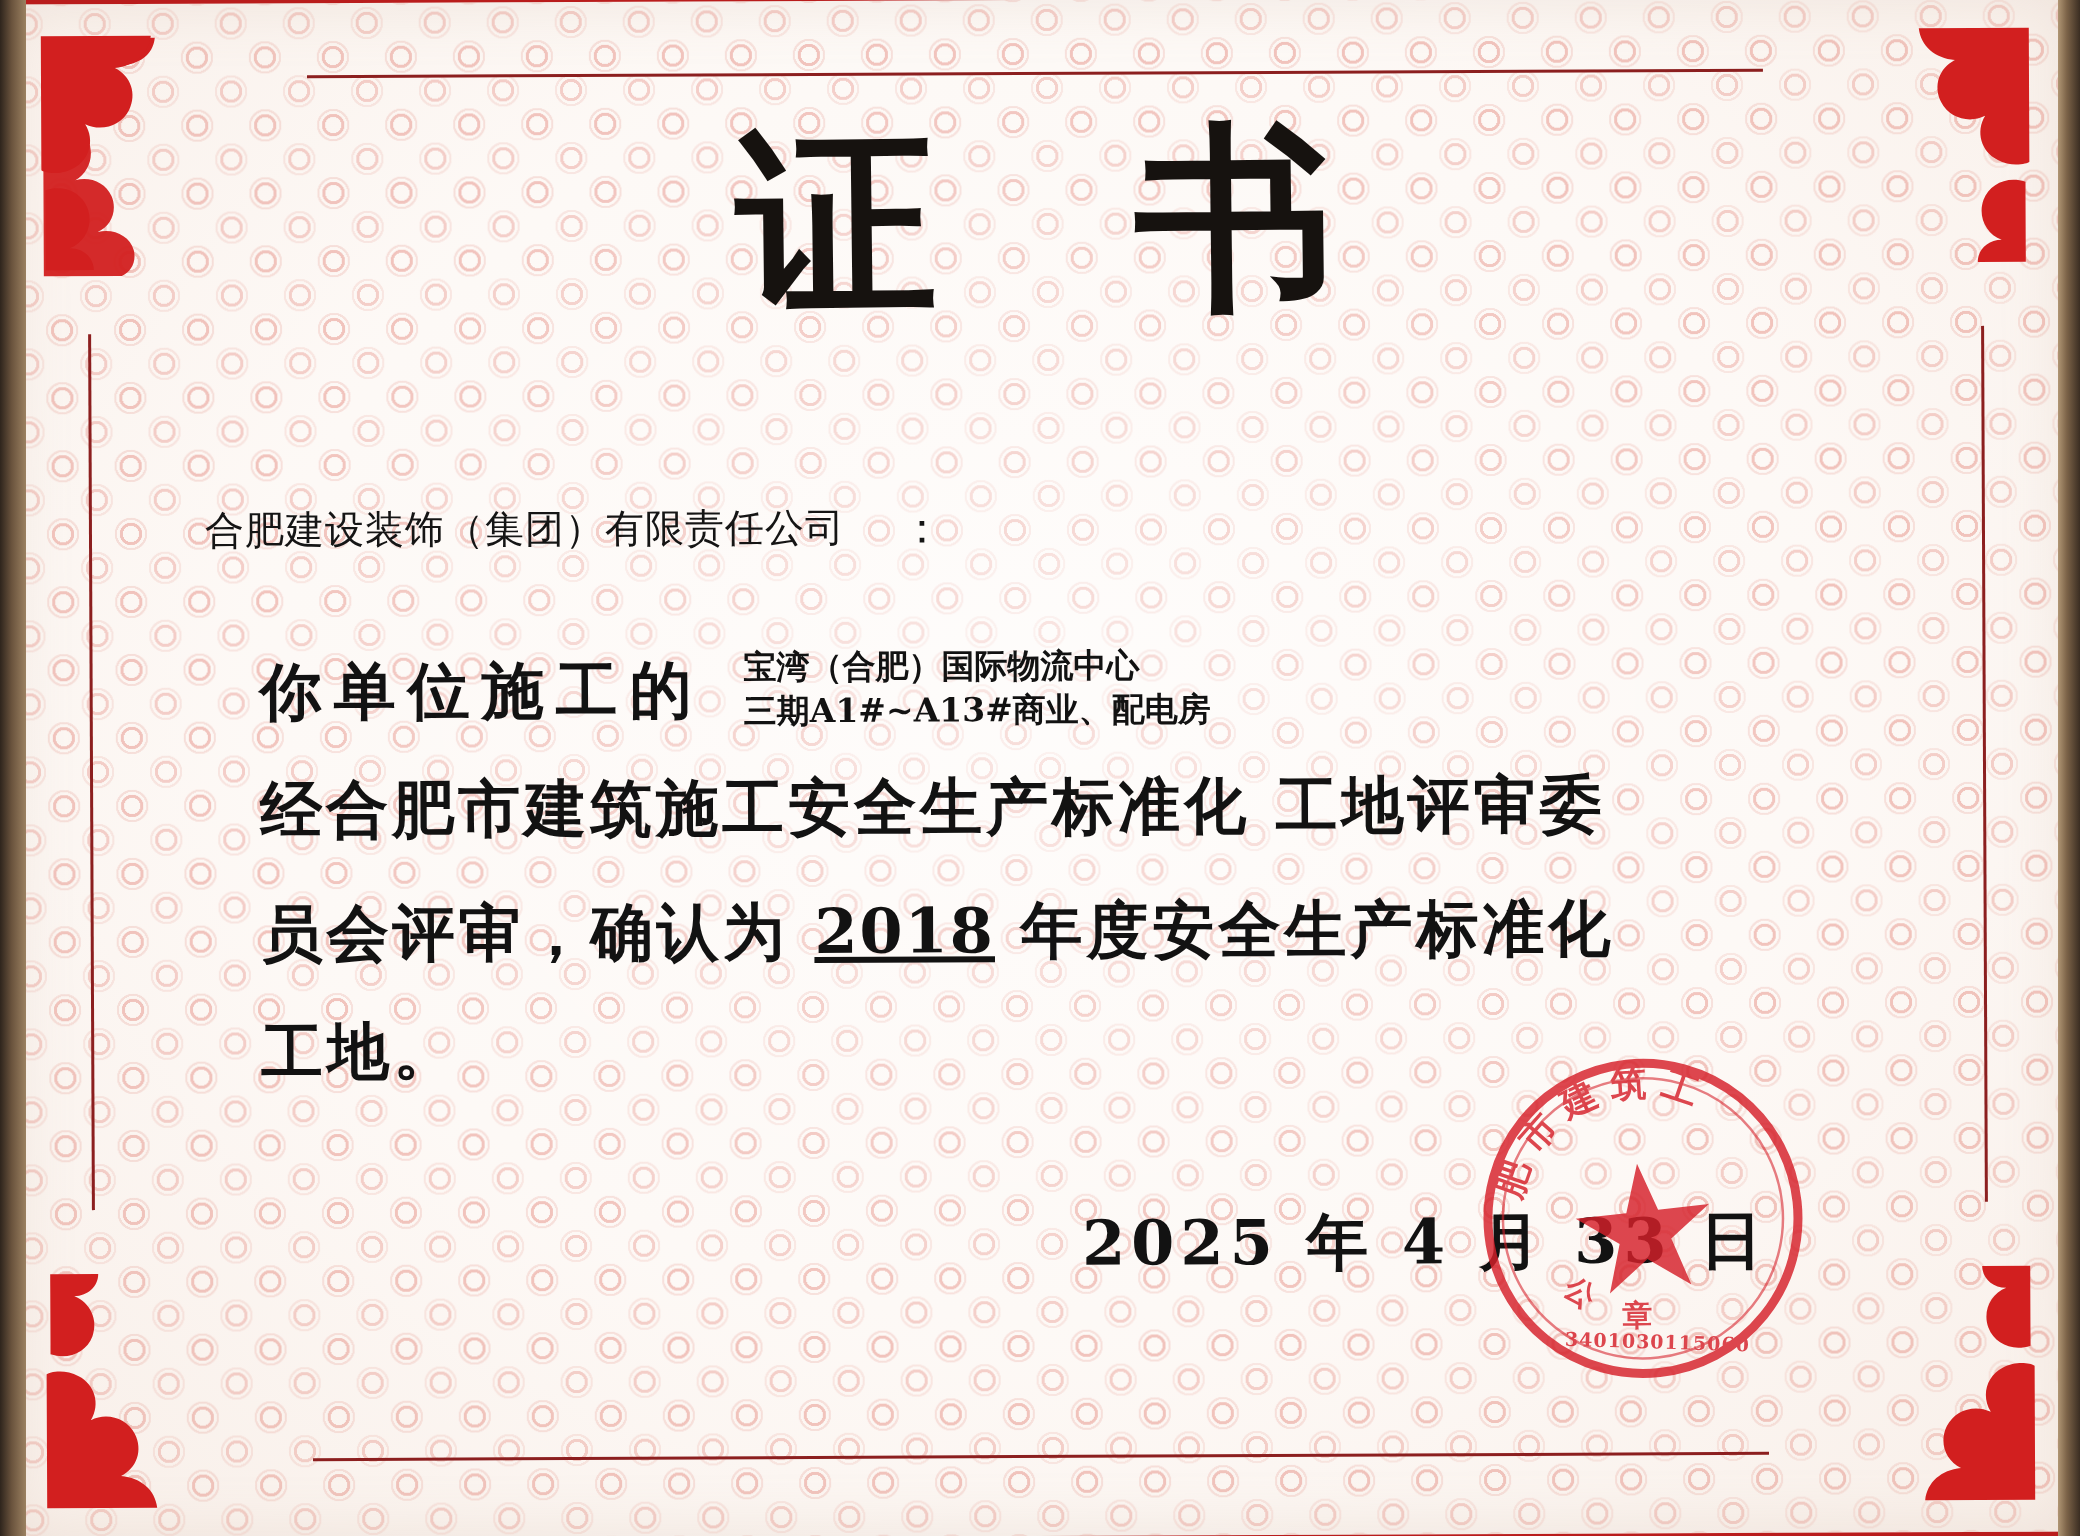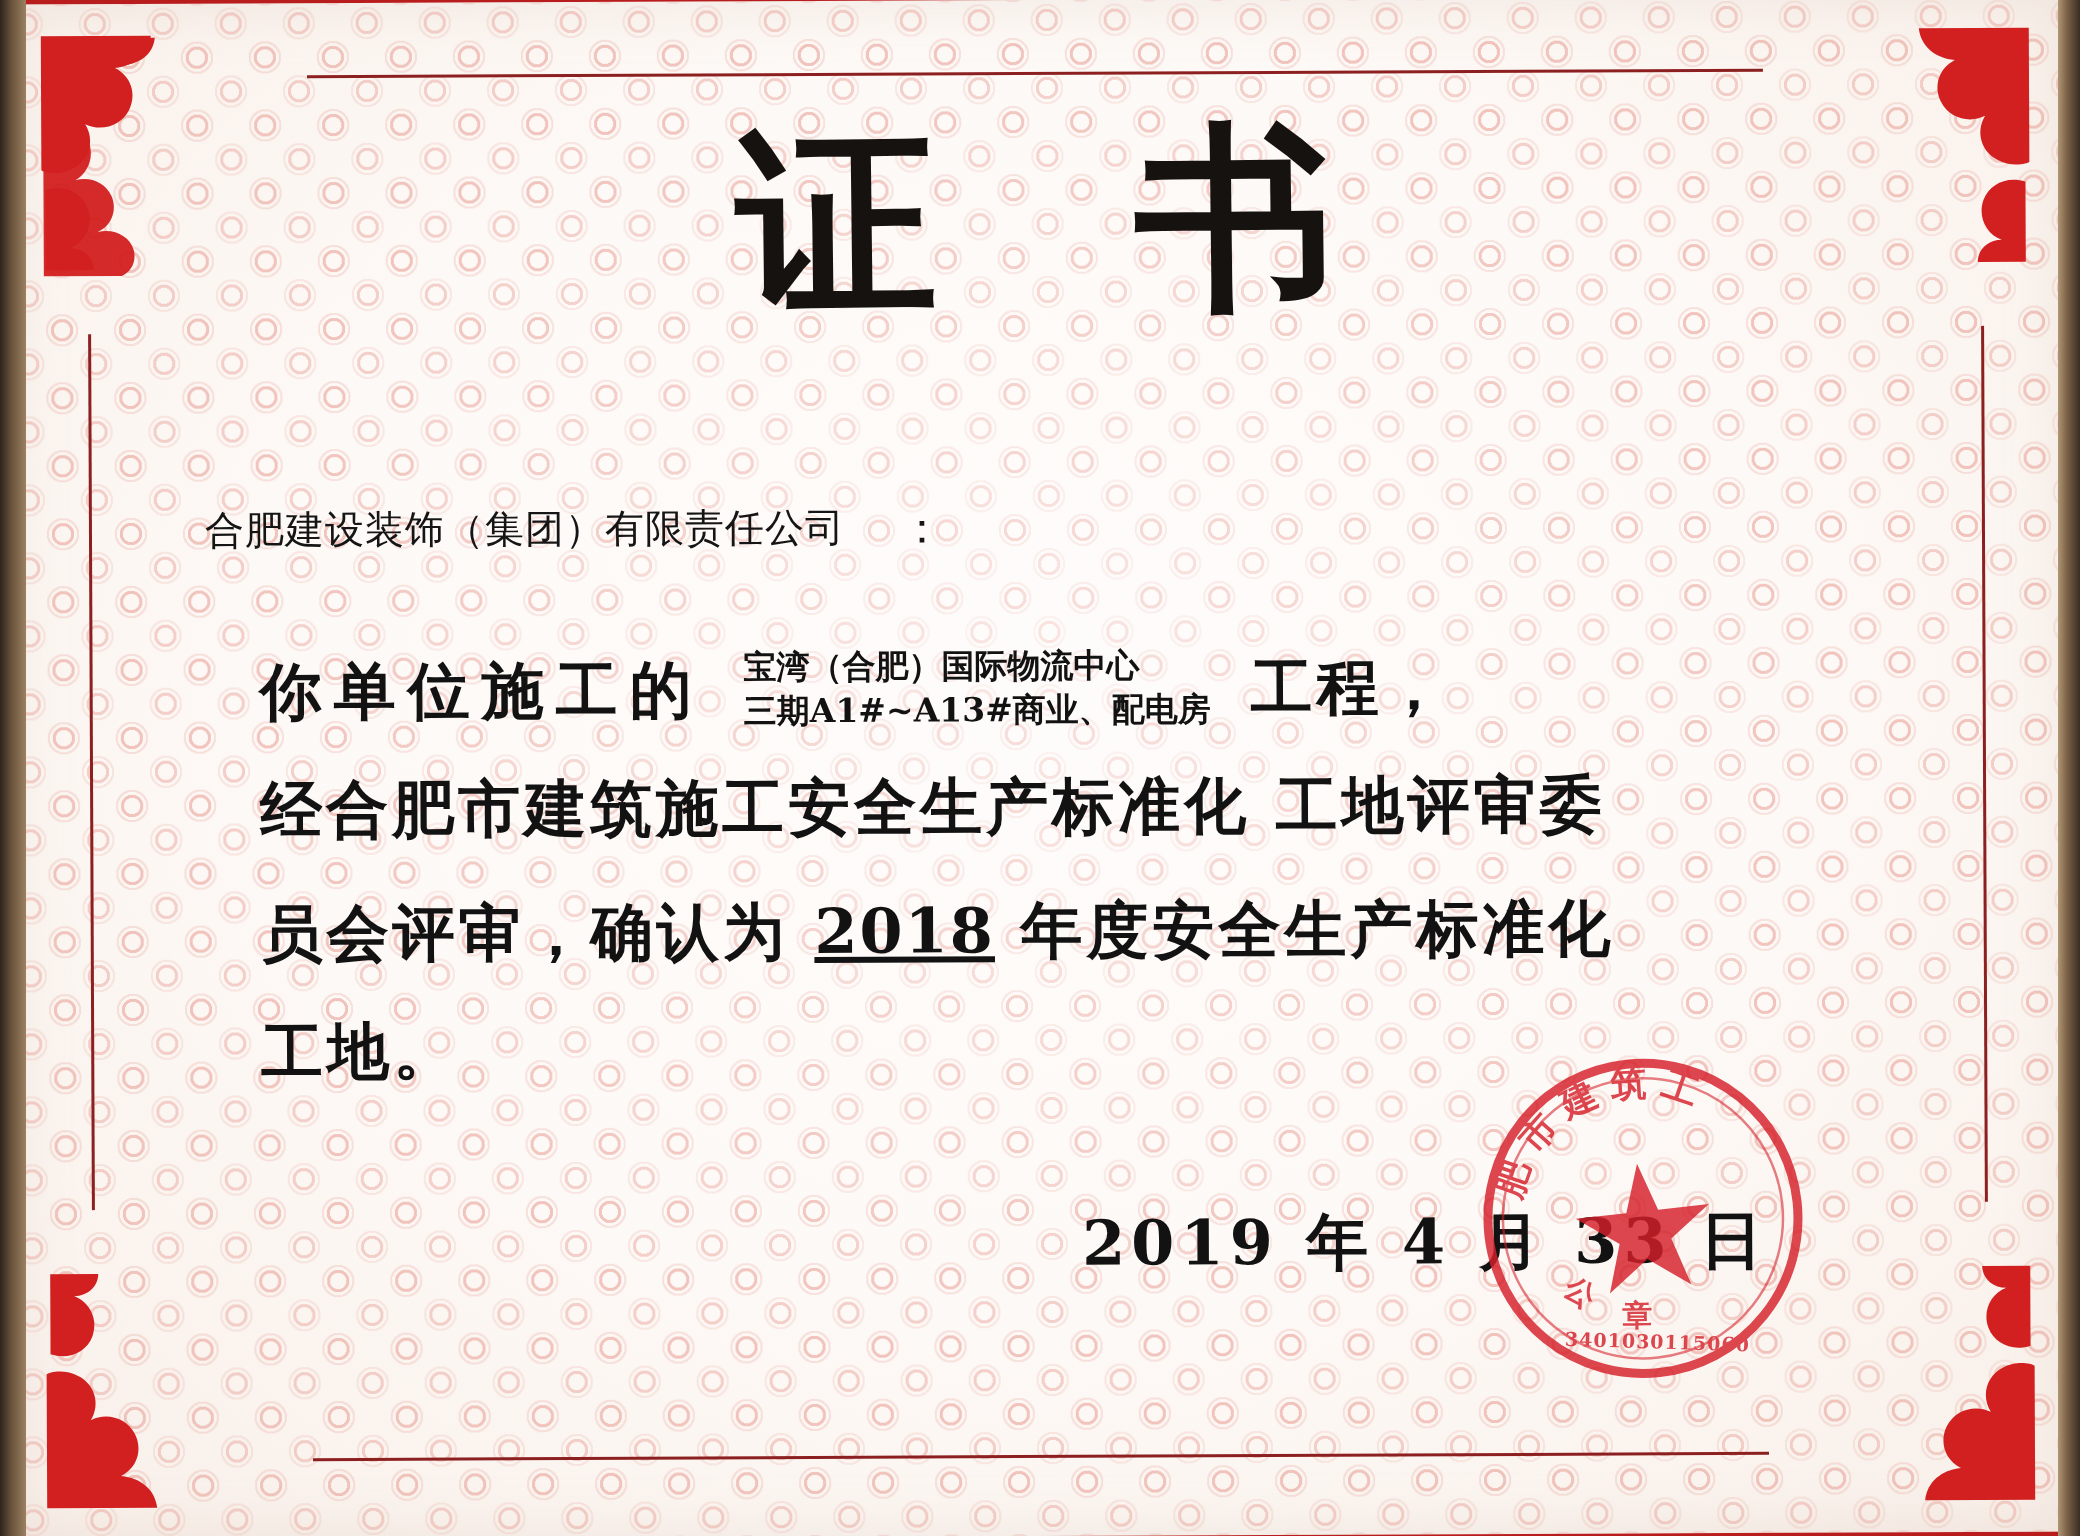--- a/index.html
+++ b/index.html
@@ -262,33 +262,32 @@
         <span>合肥建设装饰（集团）有限责任公司</span><span class="colon">：</span>
       </div>
 
       <div class="body">
         <div class="line1">
           <span class="lead">你单位施工的</span>
           <span class="project">
             <span>宝湾（合肥）国际物流中心</span><br>
             <span>三期A1#~A13#商业、配电房</span>
           </span>
-          <span class="tail">工程，</span>
         </div>
         <p>经合肥市建筑施工安全生产标准化 工地评审委</p>
         <p class="p2">
           <span>员会评审，确认为</span>
           <span class="year-inline">2018</span>
           <span>年度安全生产标准化</span>
         </p>
         <p>工地。</p>
       </div>
 
       <div class="date">
-        <span>2019</span>
+        <span>2025</span>
         <span>年</span>
         <span>4</span>
         <span>月</span>
         <span>33</span>
         <span>日</span>
       </div>
 
       <div class="stamp">
         <svg viewBox="0 0 330 330">
           <defs>

